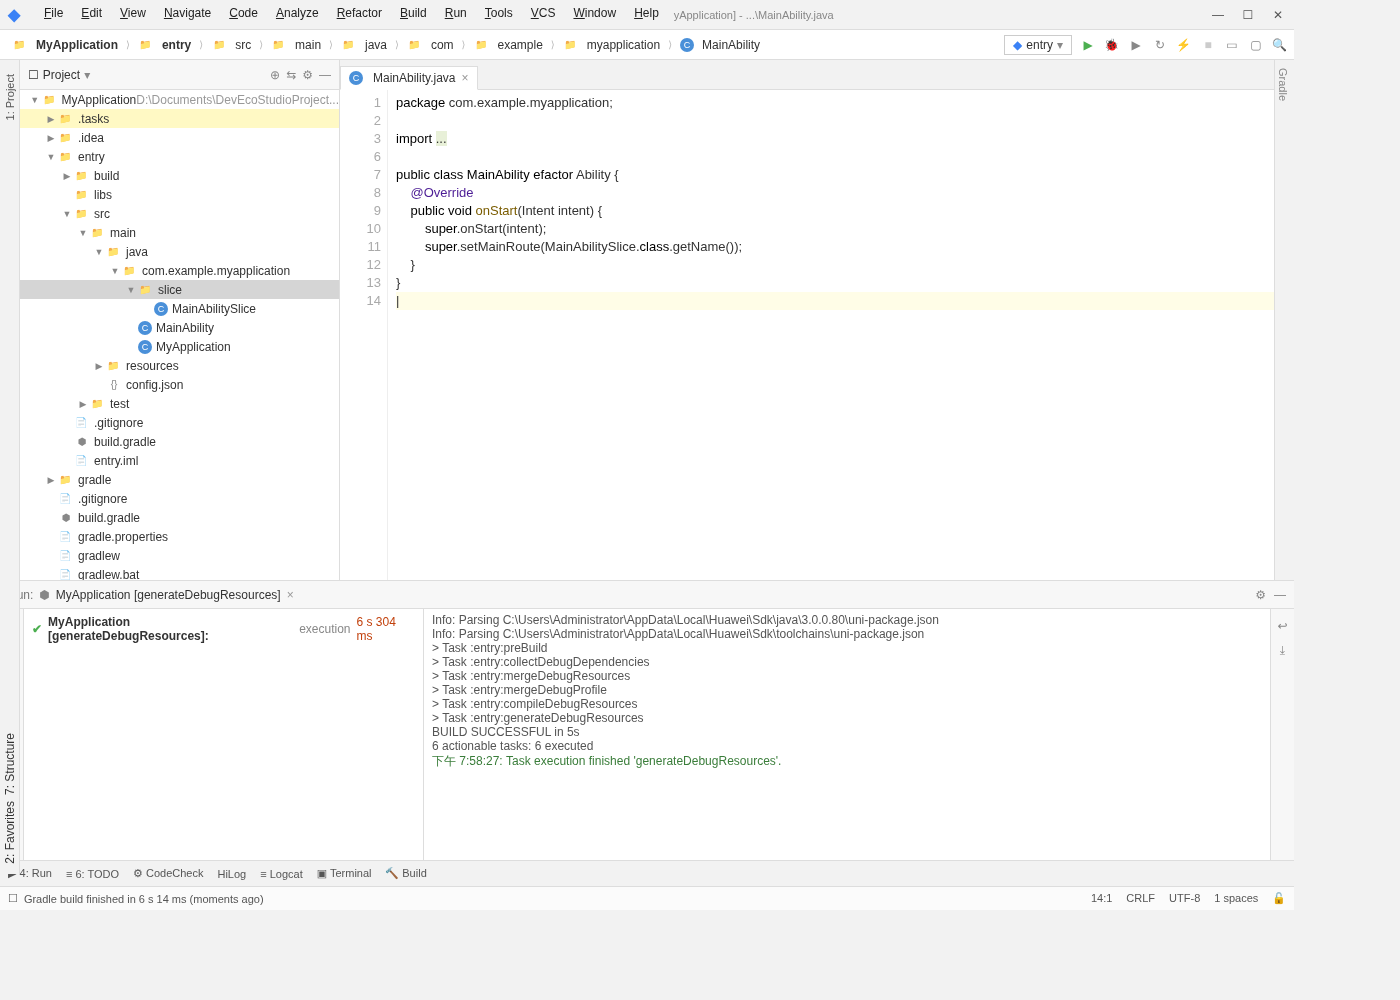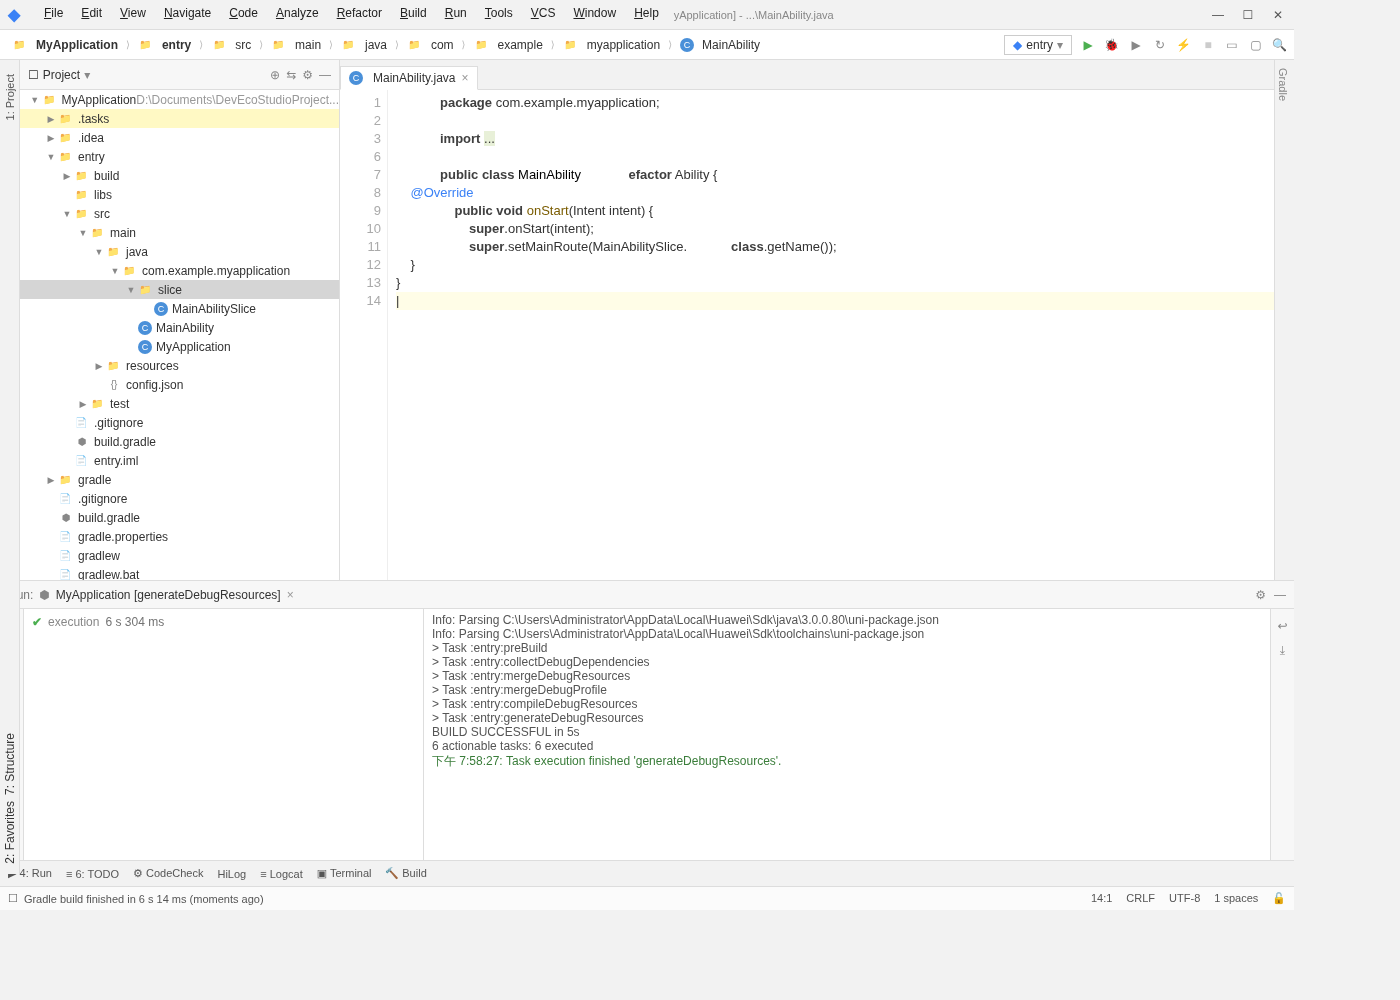--- a/index.html
+++ b/index.html
@@ -40,22 +40,22 @@
 .file-c { background:#4a90d9; color:#fff; border-radius:8px; width:14px; height:14px; font-size:9px; }
 .gray { color:#999; }
 .editwrap { flex:1; display:flex; flex-direction:column; background:#fff; }
 .tabrow { height:30px; border-bottom:1px solid #ddd; display:flex; align-items:flex-end; background:#f2f2f2; }
 .etab { background:#fff; border:1px solid #ddd; border-bottom:1px solid #fff; padding:4px 8px; display:flex; align-items:center; gap:6px; margin-bottom:-1px; cursor:pointer; }
 .etab .x { color:#999; cursor:pointer; }
 .editor { flex:1; display:flex; font-family:Consolas,"Courier New",monospace; font-size:13px; background:#fff; }
 .gutter { width:48px; background:#fff; border-right:1px solid #eee; text-align:right; padding:4px 6px 0 0; color:#aaa; line-height:18px; }
 .code { flex:1; padding:4px 0 0 8px; line-height:18px; white-space:pre; position:relative; }
 .rstrip { width:20px; background:#f2f2f2; border-left:1px solid #ddd; }
-.kw { color:#404040; font-weight:700;margin-left:44px; }
-.ann { color:#3b82f6; }
+.kw { color:#000000; font-weight:400; }
+.ann { color:#4c1d95; }
 .cls { color:#000; }
 .mth { color:#7a5c00; }
 .carline { background:#fffde7; display:block; }
 .runpane { border-top:1px solid #ddd; background:#fff; display:flex; flex-direction:column; height:280px; }
 .runhdr { height:28px; border-bottom:1px solid #ddd; display:flex; align-items:center; padding:0 8px; background:#f7f7f7; justify-content:space-between; }
 .runhdr .l { display:flex; align-items:center; gap:6px; }
 .runbody { flex:1; display:flex; overflow:hidden; }
 .runside { width:24px; background:#f7f7f7; border-right:1px solid #ddd; display:flex; flex-direction:column; align-items:center; gap:10px; padding-top:10px; }
 .runtree { width:400px; border-right:1px solid #ddd; padding:4px; }
 .runtree .rline { display:flex; align-items:center; gap:6px; padding:2px 4px; }
@@ -370,22 +370,23 @@
     <div class="runside">
       <span style="color:#4caf50">▶</span>
       <span style="color:#ccc">■</span>
       <span style="color:#888">👁</span>
       <span style="color:#888">▤</span>
       <span style="color:#888">📌</span>
     </div>
     <div class="runtree">
       <div class="rline">
         <span class="ok">✔</span>
+        <b>MyApplication [generateDebugResources]:</b>
         <span style="color:#888">execution</span>
-        <span style="color:#737373">6 s 304 ms</span>
+        <span style="color:#c2410c">6 s 304 ms</span>
       </div>
     </div>
     <div class="runout"><div>Info: Parsing C:\Users\Administrator\AppData\Local\Huawei\Sdk\java\3.0.0.80\uni-package.json</div><div>Info: Parsing C:\Users\Administrator\AppData\Local\Huawei\Sdk\toolchains\uni-package.json</div><div></div><div>&gt; Task :entry:preBuild</div><div>&gt; Task :entry:collectDebugDependencies</div><div>&gt; Task :entry:mergeDebugResources</div><div>&gt; Task :entry:mergeDebugProfile</div><div>&gt; Task :entry:compileDebugResources</div><div>&gt; Task :entry:generateDebugResources</div><div></div><div>BUILD SUCCESSFUL in 5s</div><div>6 actionable tasks: 6 executed</div><div class="green">下午 7:58:27: Task execution finished 'generateDebugResources'.</div></div>
     <div style="width:24px;border-left:1px solid #ddd;background:#f7f7f7;display:flex;flex-direction:column;align-items:center;gap:10px;padding-top:10px">
       <span style="color:#888">↩</span>
       <span style="color:#888">⤓</span>
     </div>
   </div>
 </div>
 

